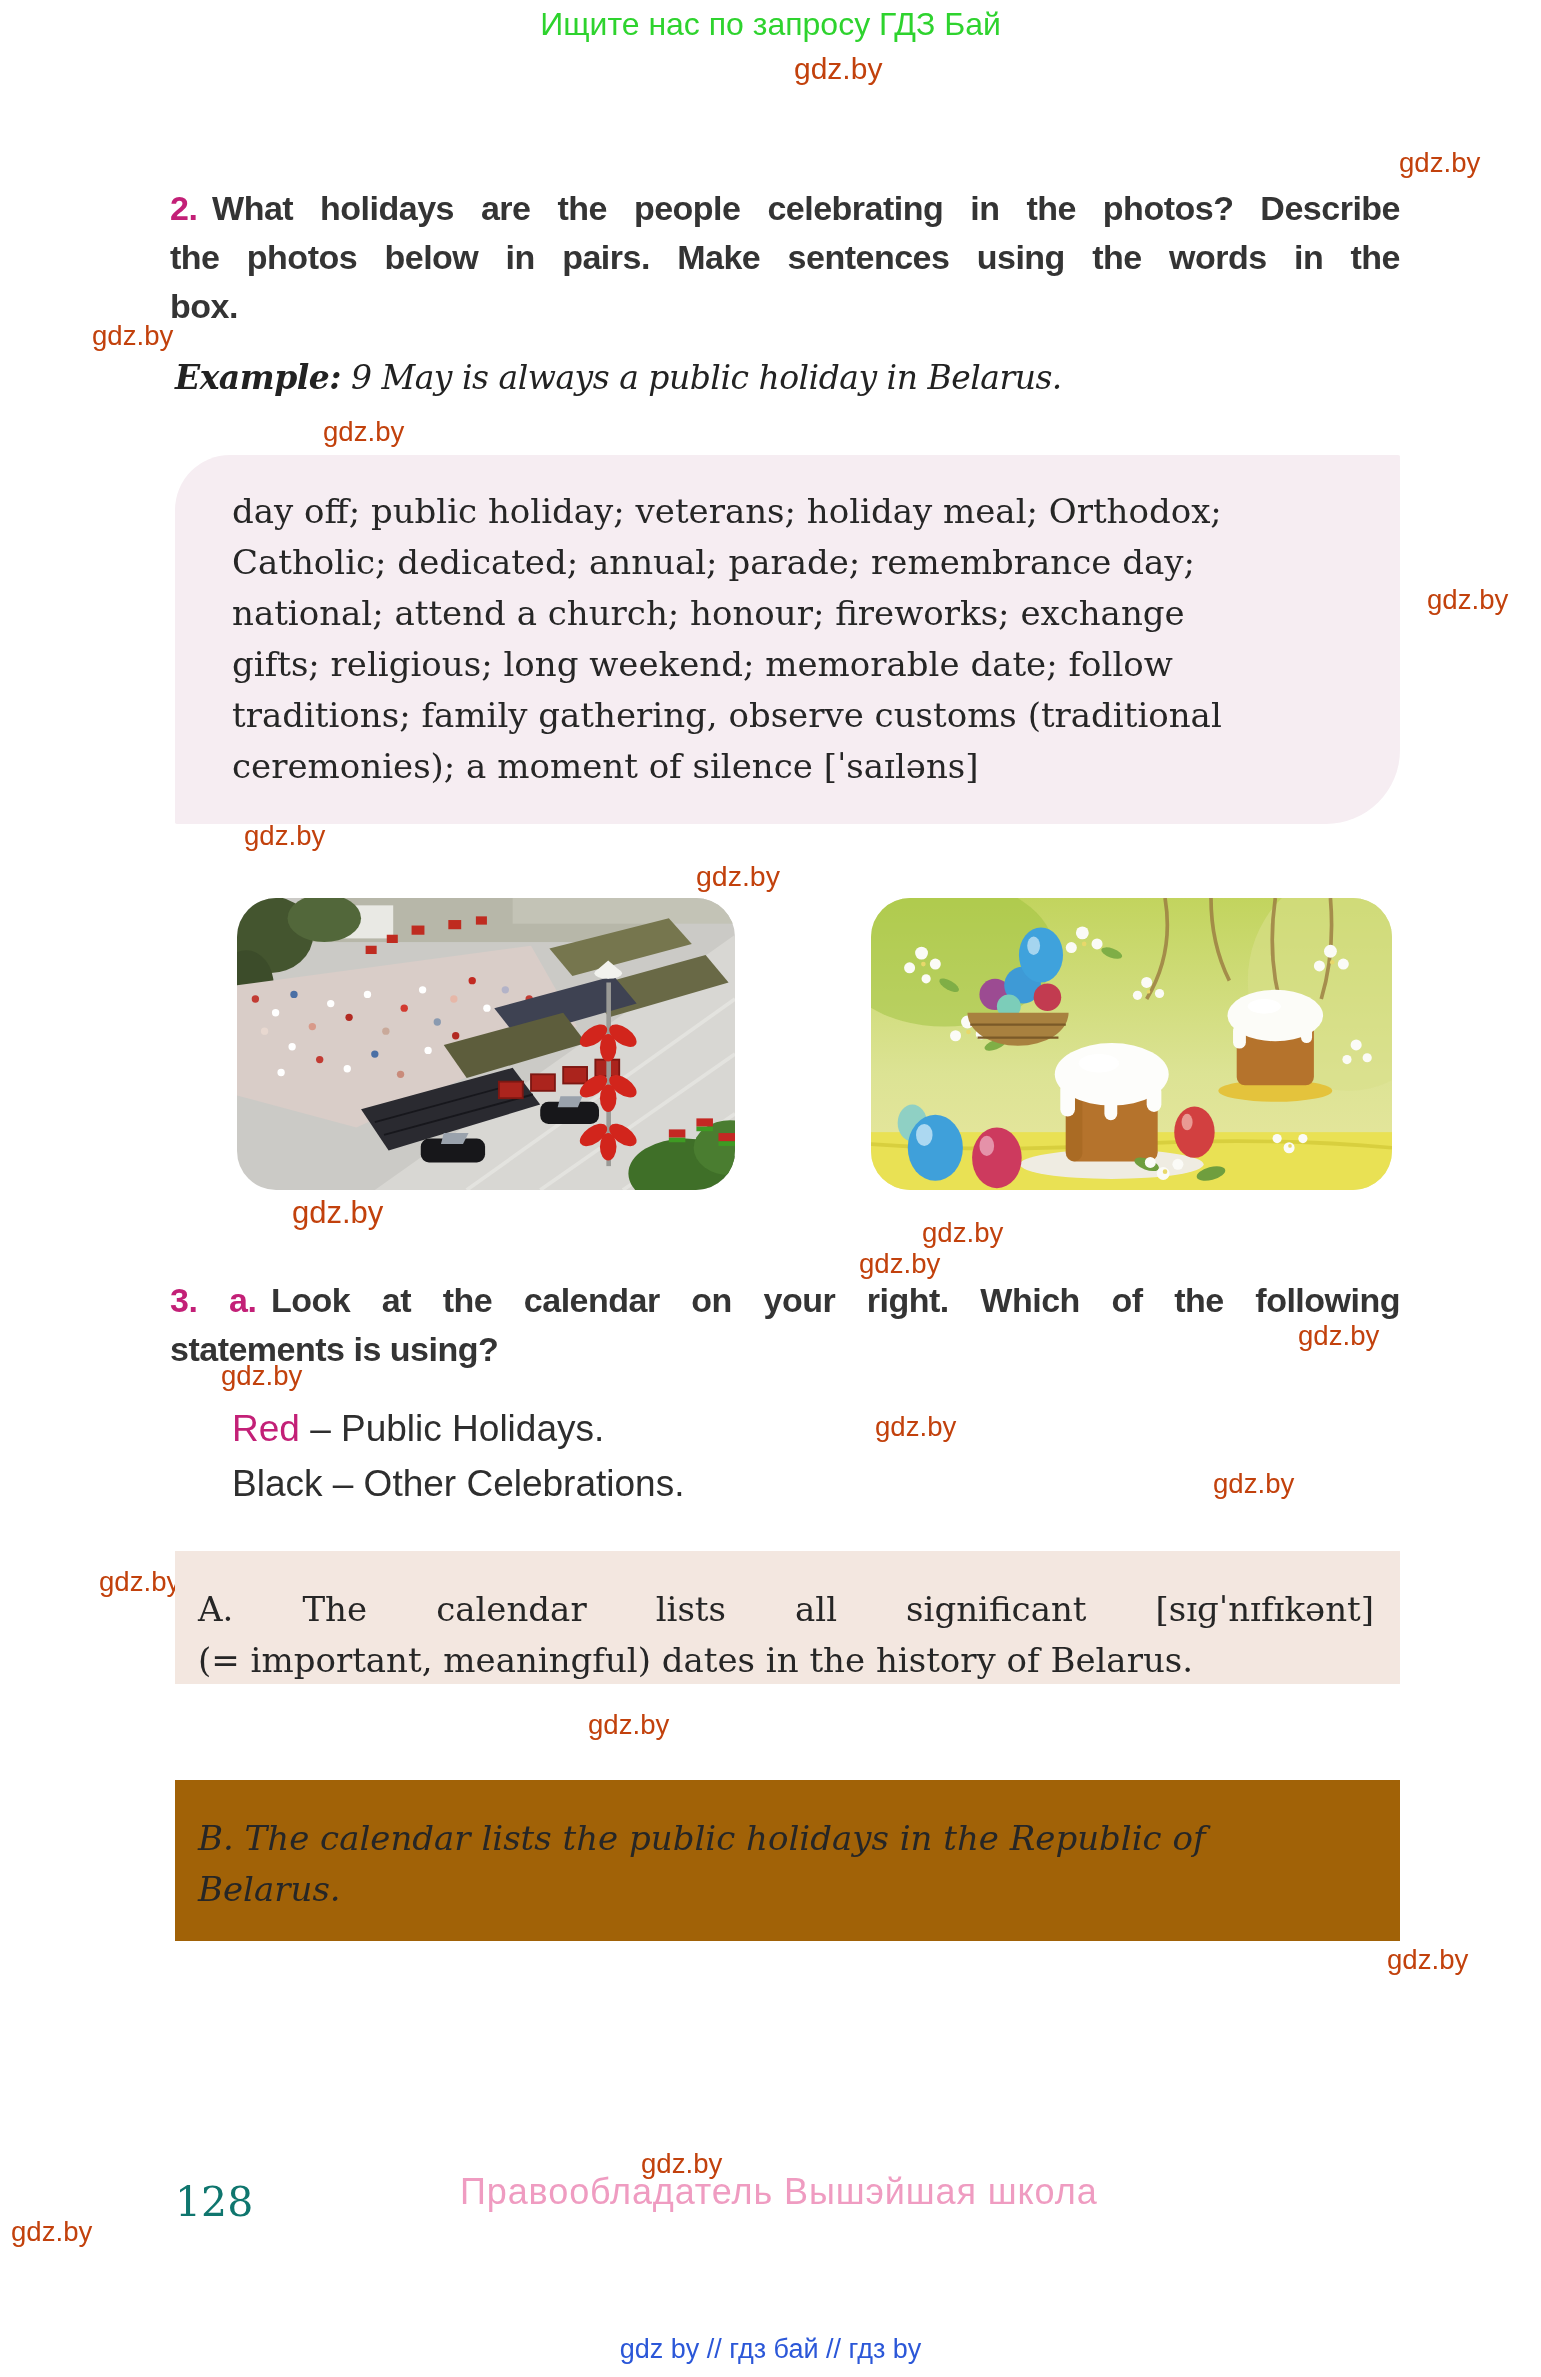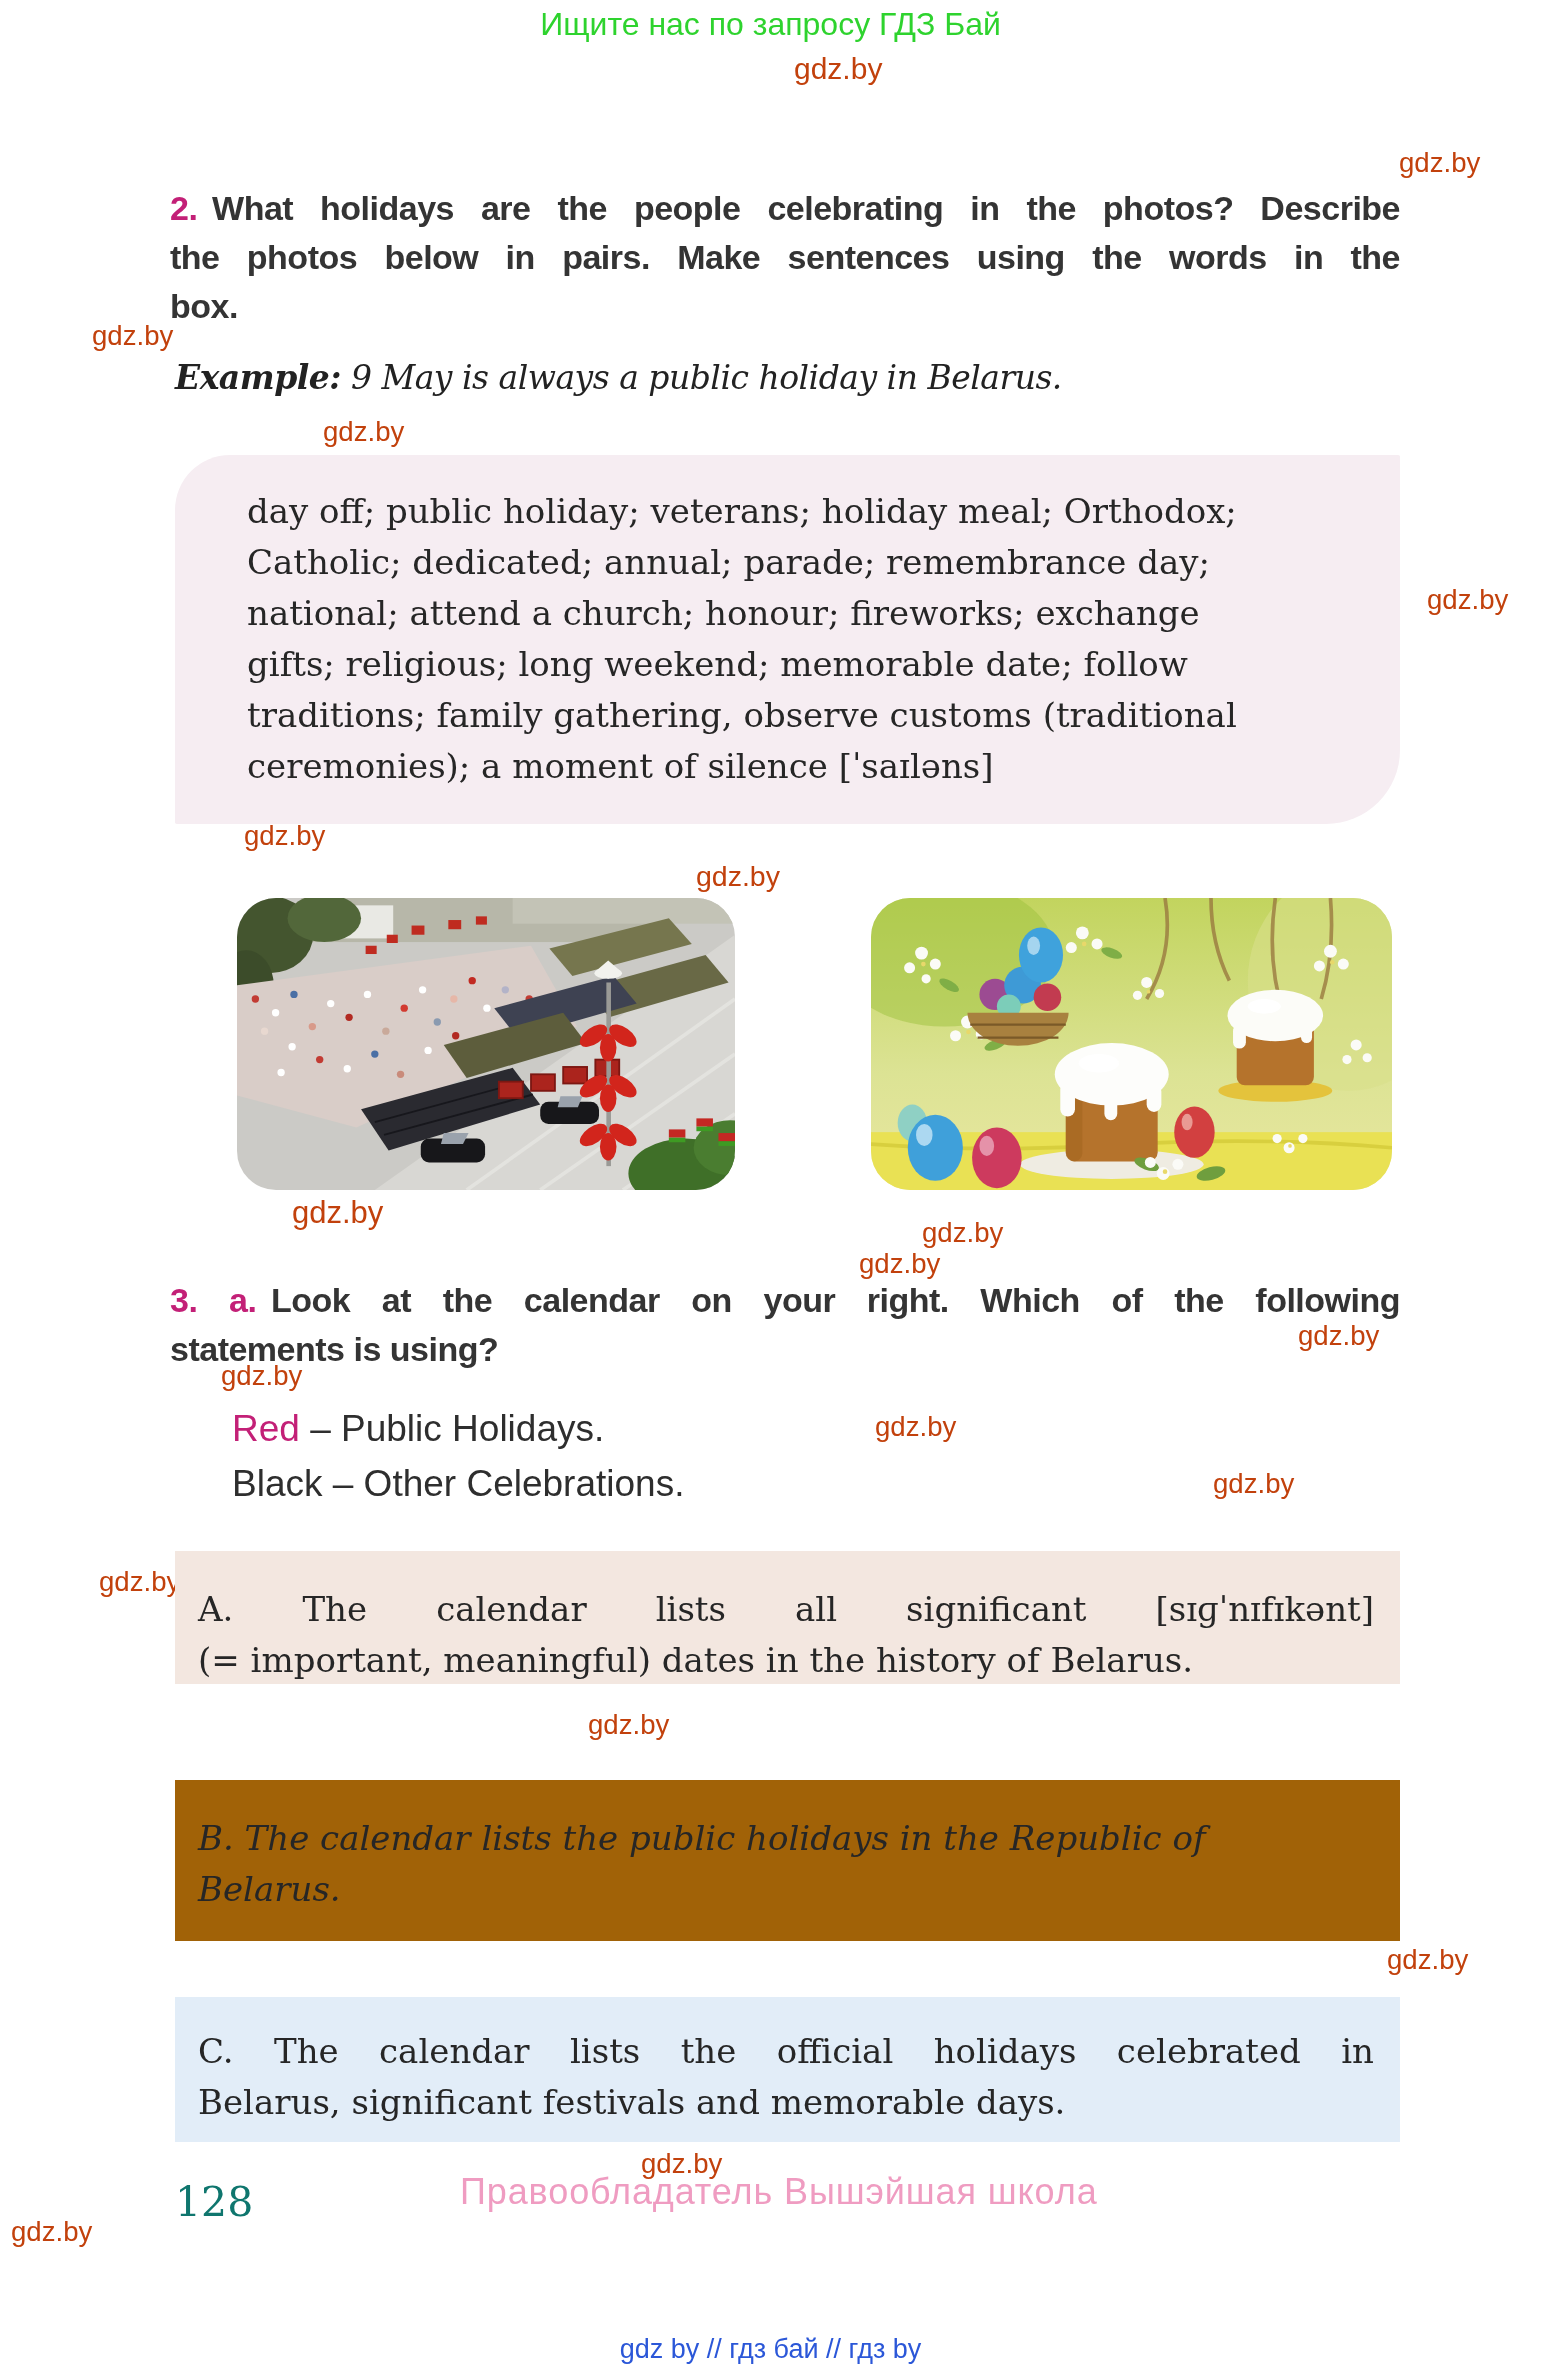--- a/index.html
+++ b/index.html
@@ -16,21 +16,21 @@
   .heading .hline{display:block;}
   .heading .jline{text-align:justify;text-align-last:justify;}
   .heading .num{color:#c32077;margin-right:14.7px;}
   
   .example{position:absolute;font-family:"DejaVu Serif",serif;font-style:italic;
            font-size:33px;letter-spacing:-0.5px;color:#222;white-space:nowrap;}
   .example .exlabel{font-weight:700;}
   
   .wordbox{position:absolute;left:175px;top:455px;width:1225px;height:369px;
            background:#f6edf2;border-radius:55px 1.8px 74px 1.8px;overflow:hidden;}
-  .wordbox-inner{padding:31px 23px 0 72px;}
+  .wordbox-inner{padding:31px 23px 0 57px;}
   .serifline{font-family:"DejaVu Serif",serif;font-size:34px;line-height:51px;color:#262626;white-space:nowrap;}
   
   .photo{position:absolute;border-radius:39px;overflow:hidden;}
   .photo svg{display:block;width:100%;height:100%;}
   
   .legend{position:absolute;font-size:37px;line-height:40px;color:#2e2e2e;font-weight:400;white-space:nowrap;}
   .magenta{color:#c32077;}
   
   .stbox{position:absolute;left:175px;width:1225px;overflow:hidden;}
   .stbox .inner{padding:33px 26px 0 23px;}
@@ -341,25 +341,19 @@
     </div>
   </div>
 
   <div class="stbox" id="box-b">
     <div class="inner">
       <div class="serifline">B. The calendar lists the public holidays in the Republic of</div>
       <div class="serifline">Belarus.</div>
     </div>
   </div>
 
-  <div class="stbox" id="box-c">
-    <div class="inner">
-      <div class="serifline just">C. The calendar lists the official holidays celebrated in</div>
-      <div class="serifline">Belarus, significant festivals and memorable days.</div>
-    </div>
-  </div>
 
   <div class="pagenum">128</div>
   <div class="copyright">Правообладатель Вышэйшая школа</div>
   <div class="footer-links">gdz by  //  гдз бай  //  гдз by</div>
 
 </div>
 
 
 </body></html>

